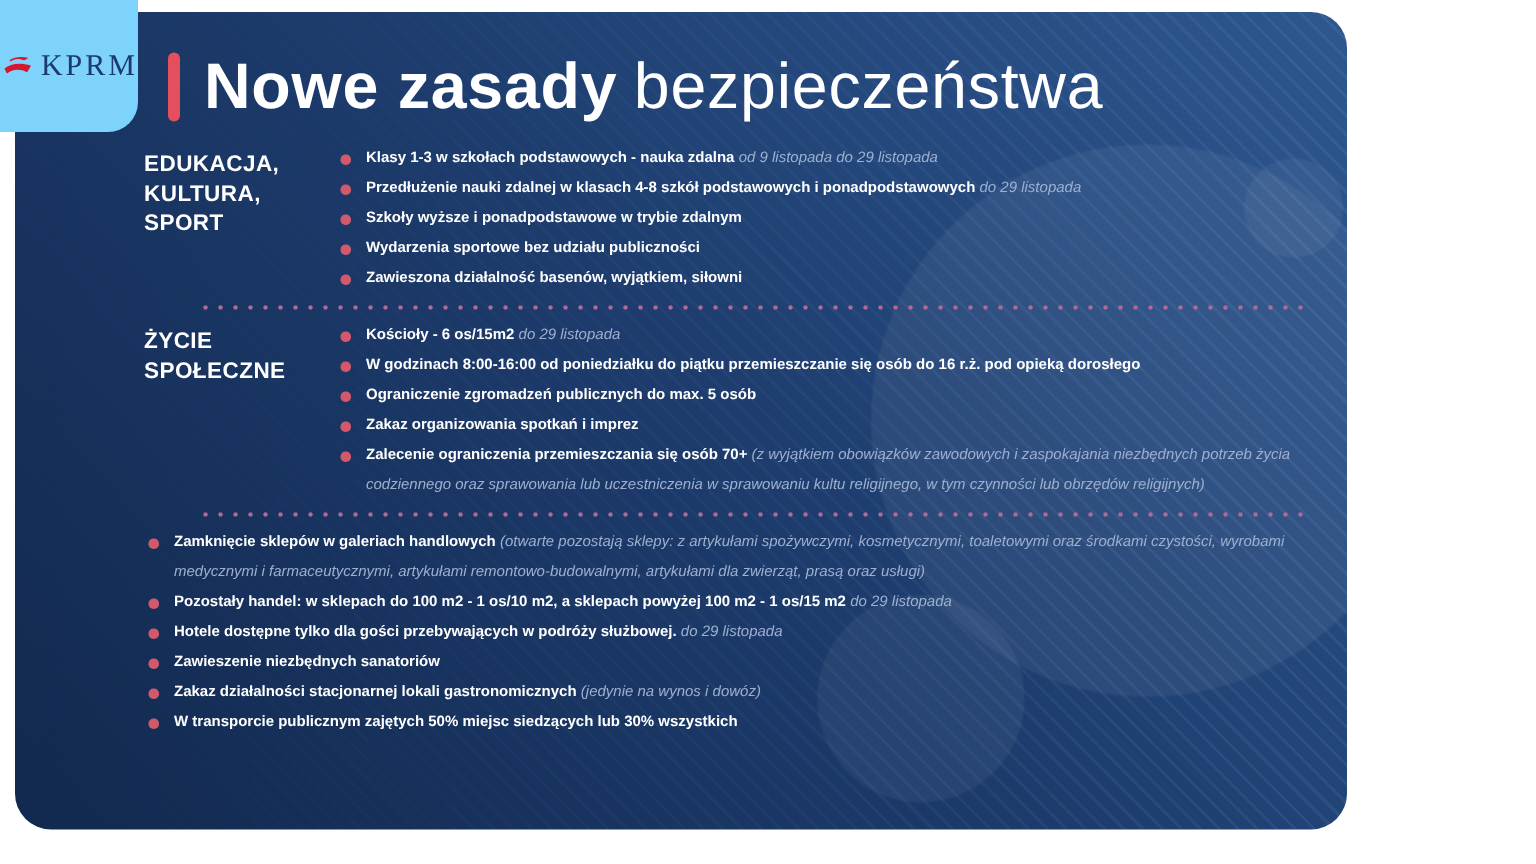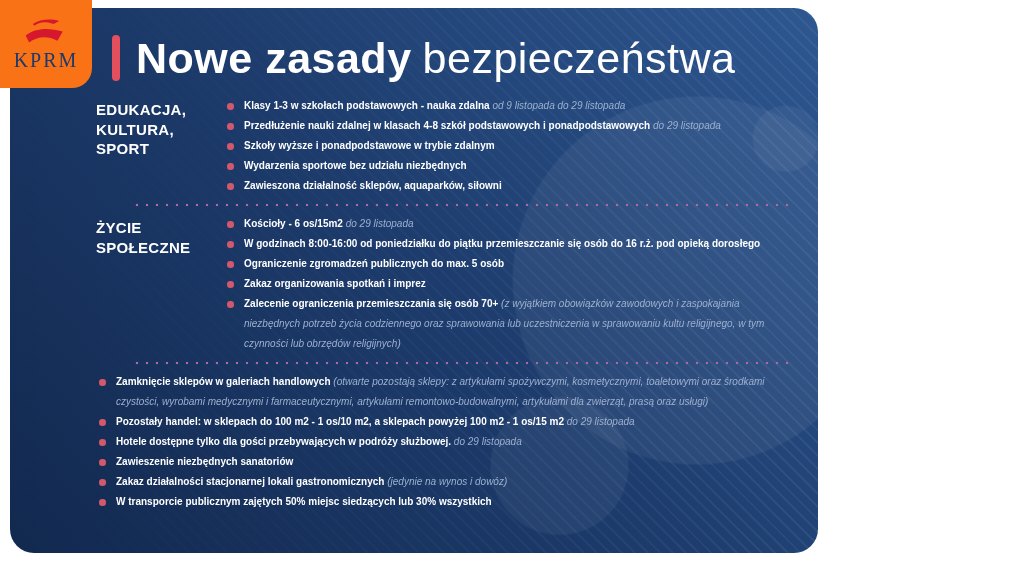--- a/index.html
+++ b/index.html
@@ -2,40 +2,40 @@
 <html><head>
 <meta charset="utf-8">
 <style>
   html,body{margin:0;padding:0;}
   body{
     width:1024px;height:576px;overflow:hidden;background:#ffffff;
     font-family:"Liberation Sans","DejaVu Sans",sans-serif;
     position:relative;
   }
   .card{
-    position:absolute;left:10px;top:8px;width:808px;height:545px;
+    position:absolute;left:10px;top:8px;width:888px;height:545px;
     border-radius:24px;overflow:hidden;
     background:linear-gradient(48deg,#12294f 0%,#1c3a6a 48%,#2e5790 100%);
   }
   .stripes{
     position:absolute;inset:0;pointer-events:none;
     background:repeating-linear-gradient(45deg,rgba(130,170,220,0.13) 0 2px,transparent 2px 9px);
     -webkit-mask-image:linear-gradient(to right,transparent 0%,rgba(0,0,0,.25) 40%,rgba(0,0,0,.9) 100%);
     mask-image:linear-gradient(to right,transparent 0%,rgba(0,0,0,.25) 40%,rgba(0,0,0,.9) 100%);
   }
   .watermark{
     position:absolute;inset:0;pointer-events:none;
     background:
       radial-gradient(circle 185px at 85% 50%,rgba(255,255,255,0.055) 0 183px,transparent 185px),
       radial-gradient(circle 70px at 68% 84%,rgba(255,255,255,0.05) 0 68px,transparent 70px),
       radial-gradient(circle 34px at 96% 24%,rgba(255,255,255,0.05) 0 32px,transparent 34px);
   }
   .logo-panel{
-    position:absolute;left:0;top:0;width:92px;height:88px;background:#f97316;
-    border-radius:0 0 20px 0;z-index:6;display:flex;flex-direction:column;
+    position:absolute;left:0;top:0;width:92px;height:88px;background:#7dd3fc;
+    border-radius:0 0 20px 0;z-index:6;display:flex;flex-direction:row;
     align-items:center;justify-content:center;gap:2px;
   }
   .logo-text{
     font-family:"Liberation Serif","DejaVu Serif",serif;
     font-size:20px;color:#1c3a6e;letter-spacing:2px;font-weight:500;
   }
   .header{
     position:relative;display:flex;align-items:center;
     padding:18px 0 4px 102px;height:64px;box-sizing:content-box;
   }
@@ -72,22 +72,22 @@
   </div>
 
   <div class="content">
 
     <div class="section">
       <div class="section-label">EDUKACJA, KULTURA, SPORT</div>
       <div class="section-body">
         <div class="item"><span class="dot"></span><span>Klasy 1-3 w szkołach podstawowych - nauka  zdalna</span> <span class="note">od 9 listopada do 29 listopada</span></div>
         <div class="item"><span class="dot"></span><span>Przedłużenie nauki zdalnej w klasach 4-8 szkół podstawowych i ponadpodstawowych</span> <span class="note">do 29 listopada</span></div>
         <div class="item"><span class="dot"></span><span>Szkoły wyższe i ponadpodstawowe w trybie zdalnym</span></div>
-        <div class="item"><span class="dot"></span><span>Wydarzenia sportowe bez udziału niezbędnych</span></div>
-        <div class="item"><span class="dot"></span><span>Zawieszona działalność sklepów, aquaparków, siłowni</span></div>
+        <div class="item"><span class="dot"></span><span>Wydarzenia sportowe bez udziału publiczności</span></div>
+        <div class="item"><span class="dot"></span><span>Zawieszona działalność basenów, wyjątkiem, siłowni</span></div>
       </div>
     </div>
 
     <div class="divider"></div>
 
     <div class="section">
       <div class="section-label">ŻYCIE SPOŁECZNE</div>
       <div class="section-body">
         <div class="item"><span class="dot"></span><span>Kościoły - 6 os/15m2</span> <span class="note">do 29 listopada</span></div>
         <div class="item"><span class="dot"></span><span>W godzinach 8:00-16:00 od poniedziałku do piątku przemieszczanie się osób do 16 r.ż. pod opieką dorosłego</span></div>

